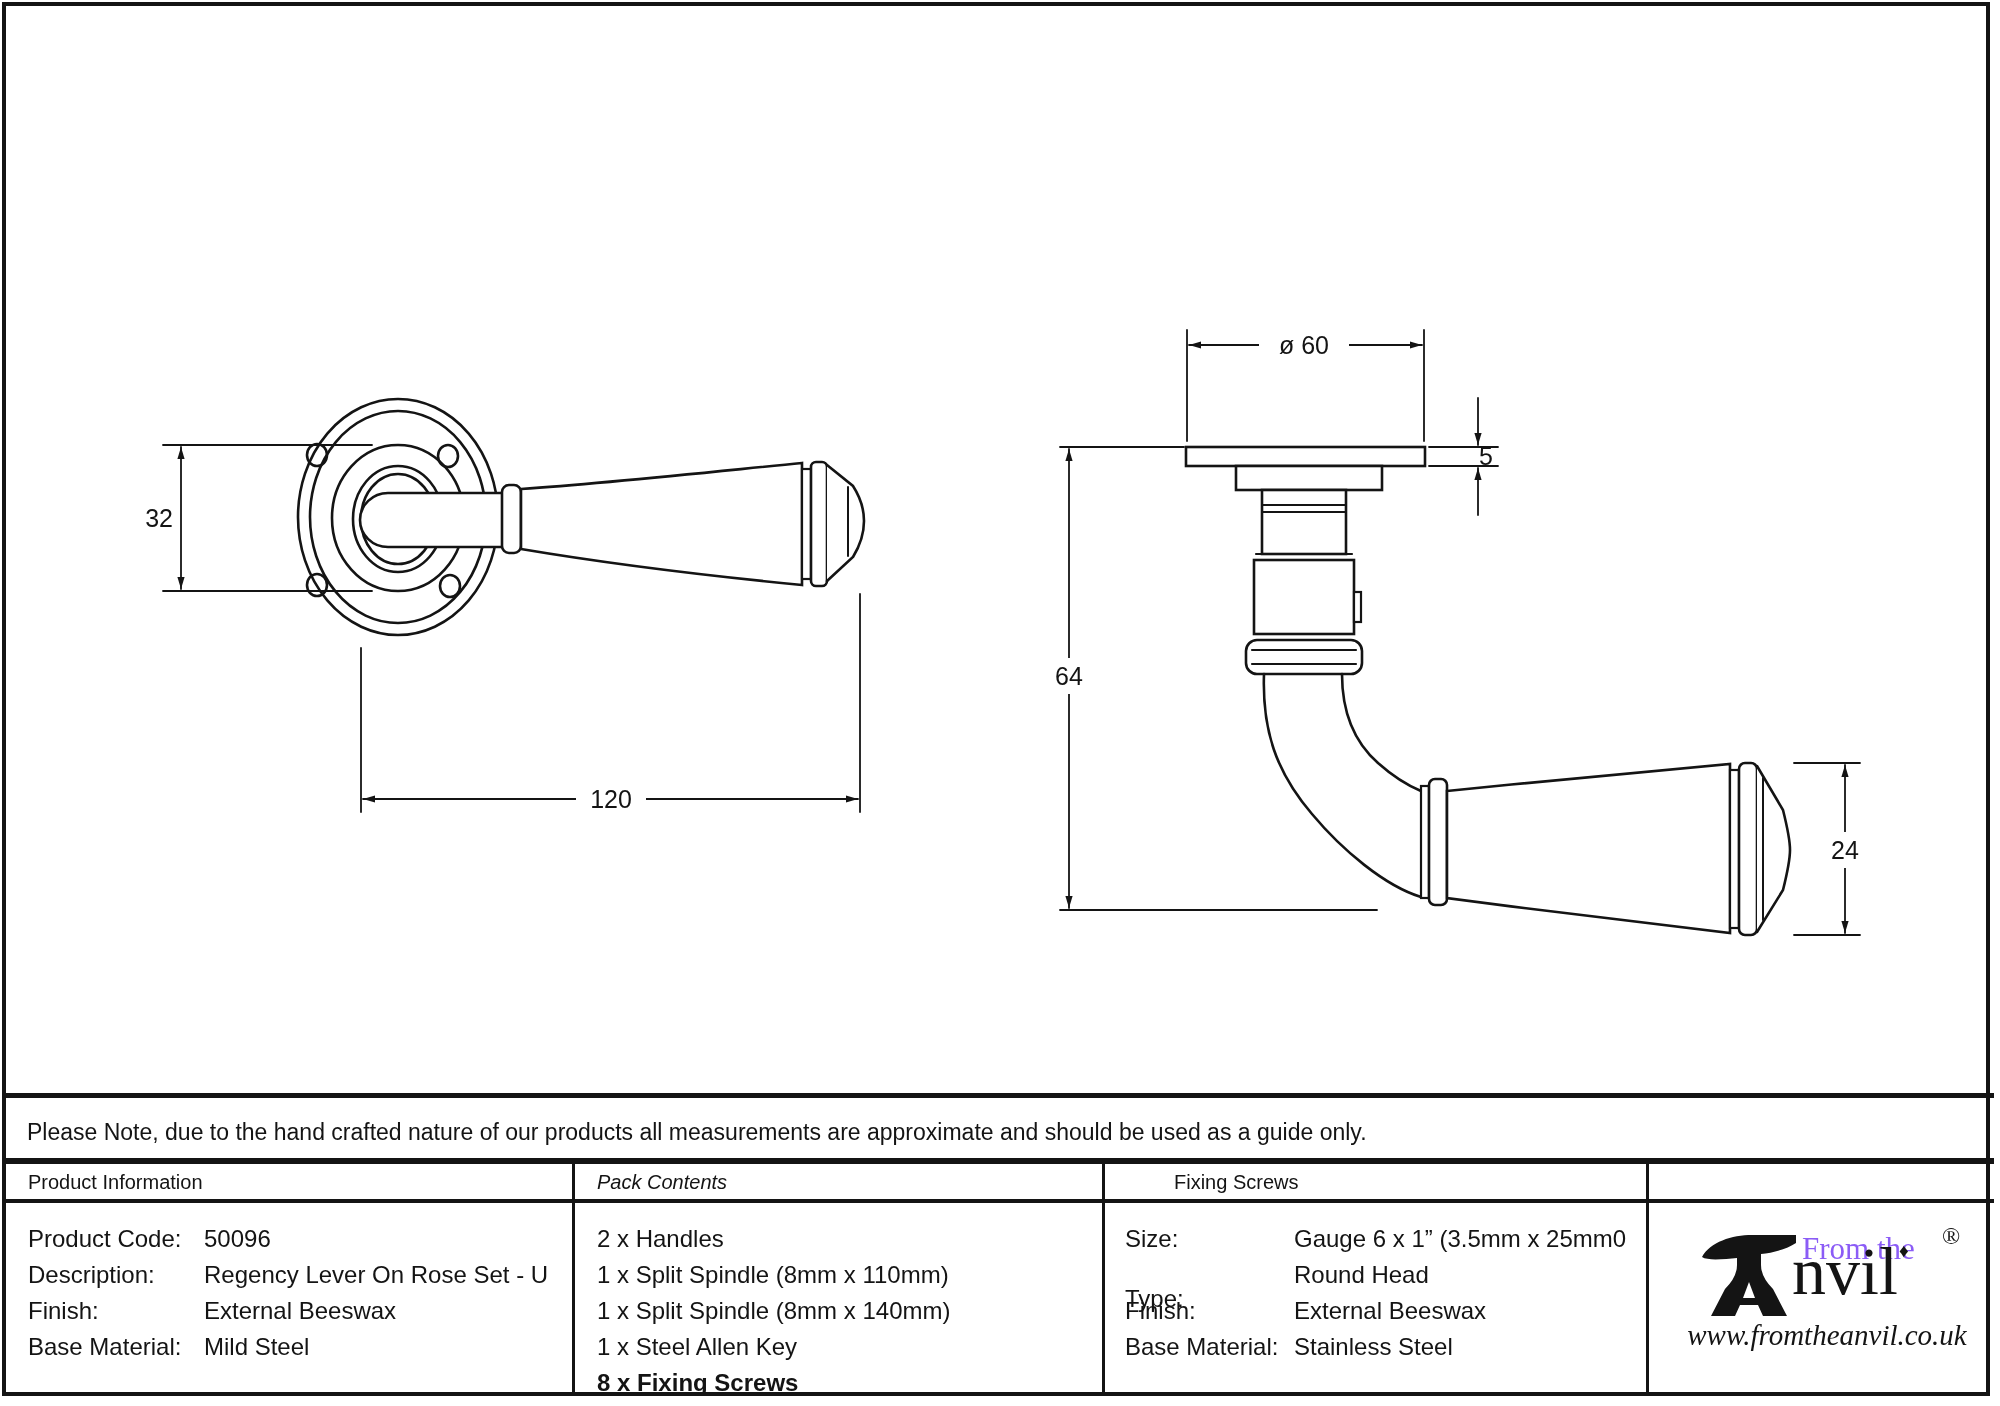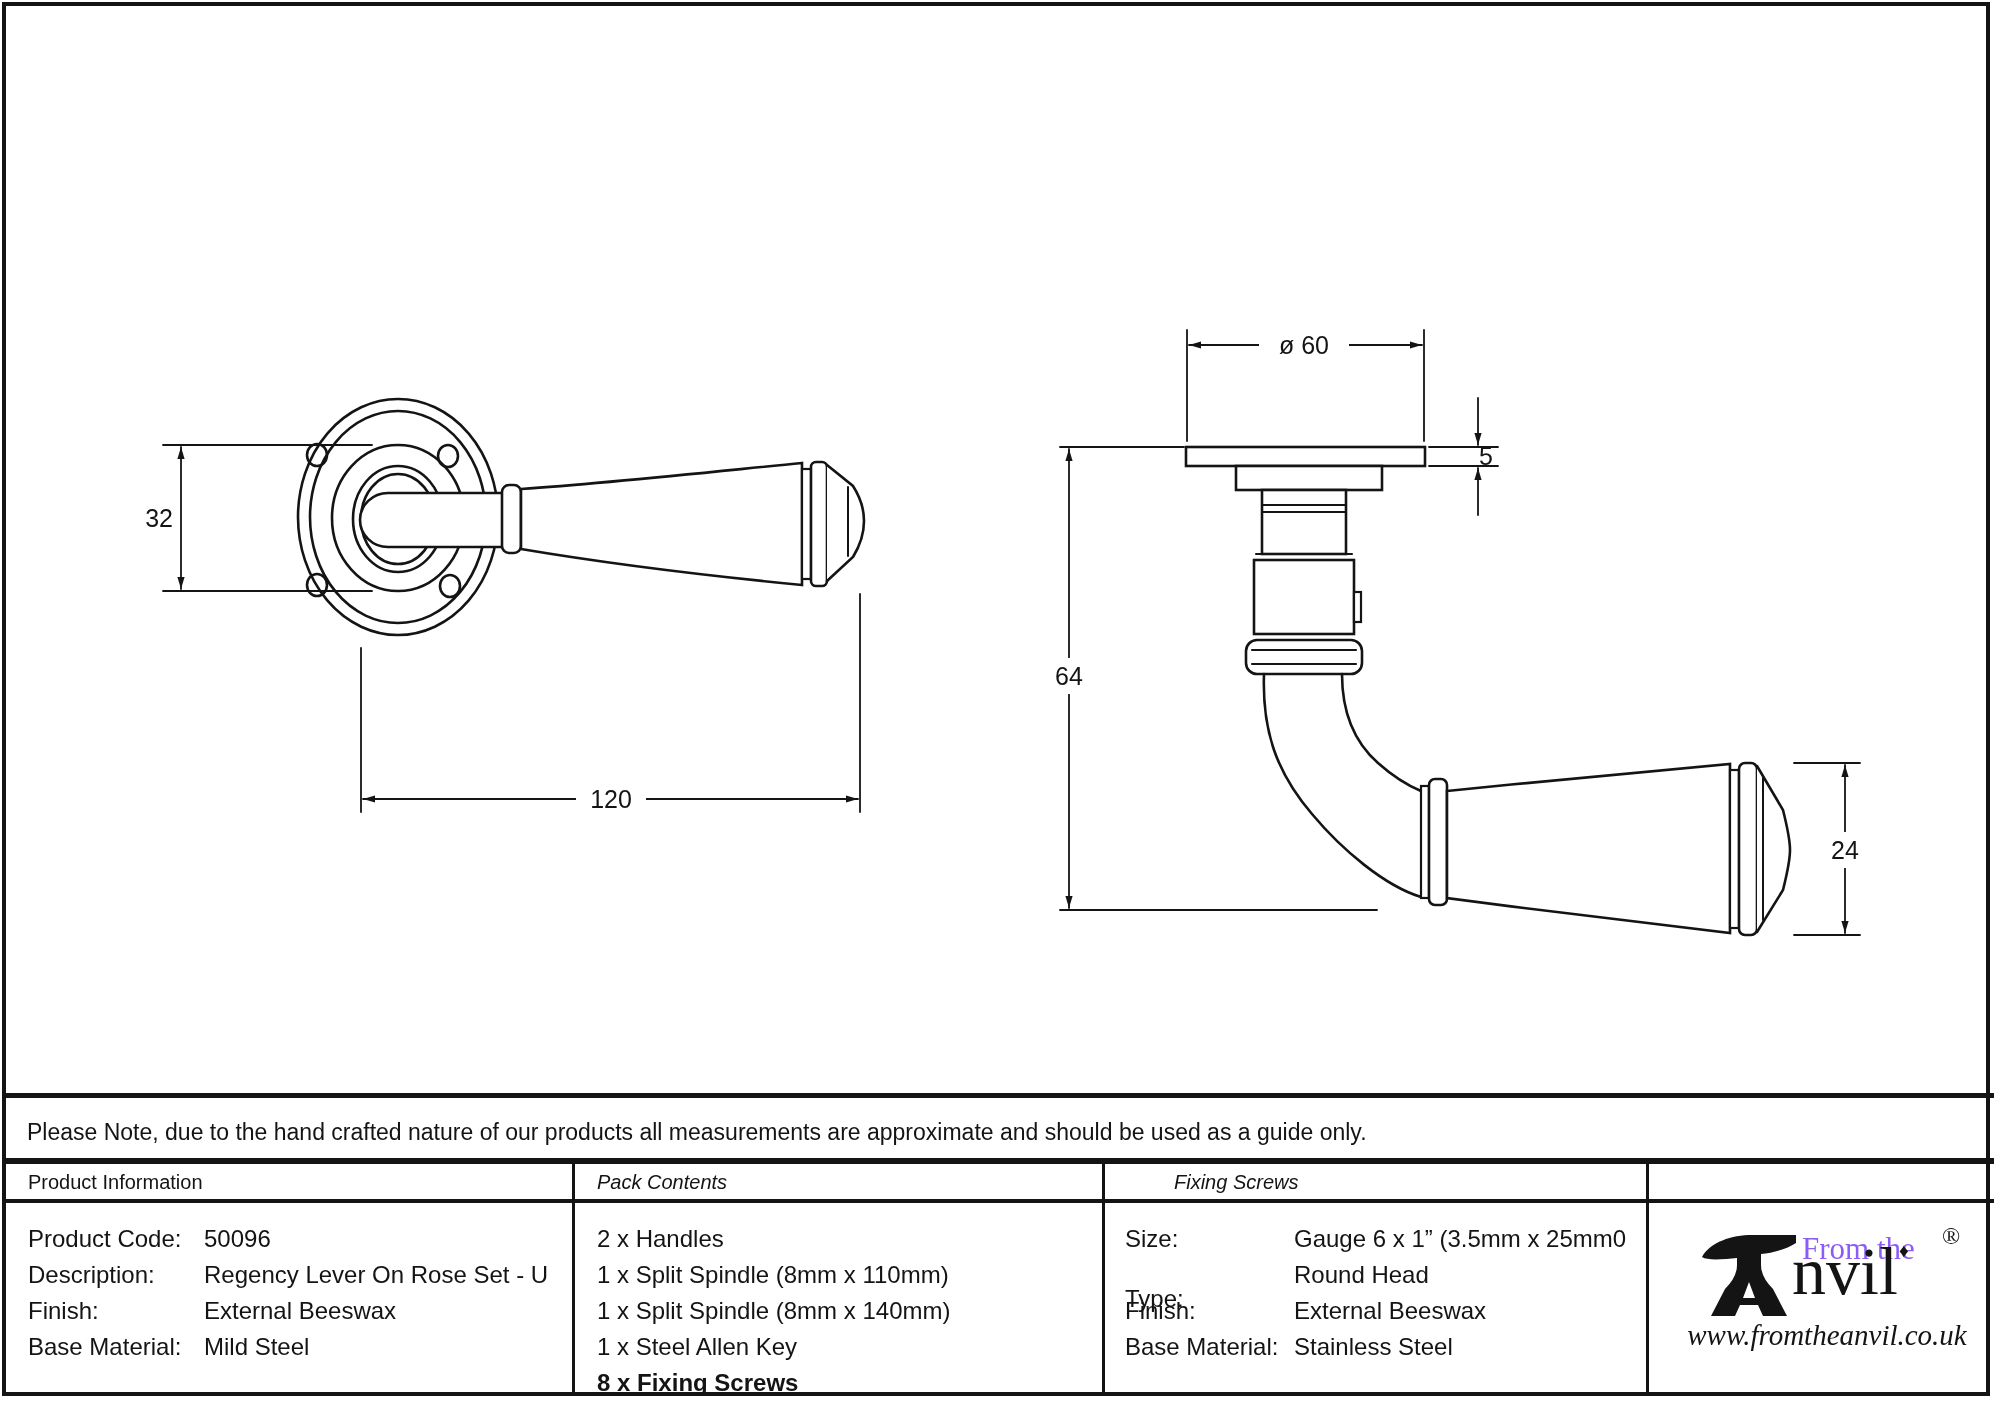--- a/index.html
+++ b/index.html
@@ -135,21 +135,21 @@
 </svg>
 
 <div class="hline" style="left:6px;top:1093px;width:1988px;height:5px;"></div>
 <div class="note-row">
   <span>Please Note, due to the hand crafted nature of our products all measurements are approximate and should be used as a guide only.</span>
 </div>
 <div class="hline" style="left:6px;top:1158px;width:1988px;height:6px;"></div>
 
 <div class="hdr" style="left:28px;">Product Information</div>
 <div class="hdr" style="left:597px;font-style:italic;">Pack Contents</div>
-<div class="hdr" style="left:1174px;font-style:italic;">Fixing Screws</div>
+<div class="hdr" style="left:1174px;">Fixing Screws</div>
 <div class="hline" style="left:6px;top:1199px;width:1988px;height:4px;"></div>
 
 <div class="vline" style="left:572px;top:1158px;width:3px;height:236px;"></div>
 <div class="vline" style="left:1102px;top:1158px;width:3px;height:236px;"></div>
 <div class="vline" style="left:1646px;top:1158px;width:3px;height:236px;"></div>
 
 <div>
   <div class="cell-label" style="left:28px;top:1224px;">Product Code:</div>
   <div class="cell-value" style="left:204px;top:1224px;">50096</div>
   <div class="cell-label" style="left:28px;top:1260px;">Description:</div>

